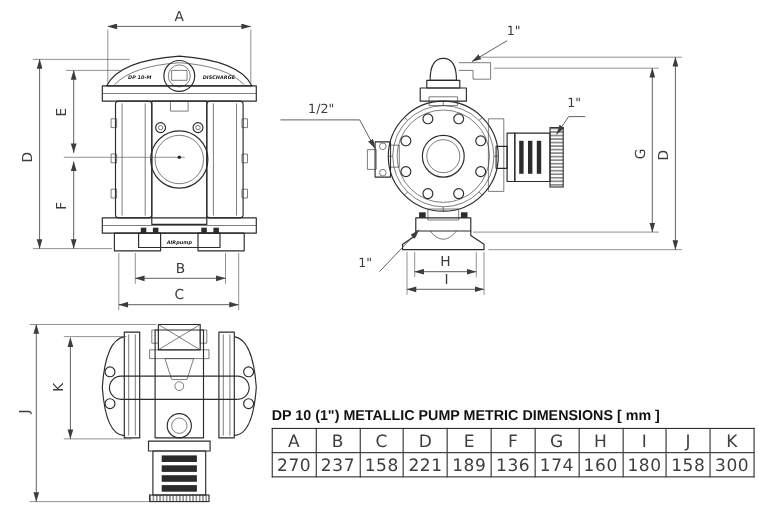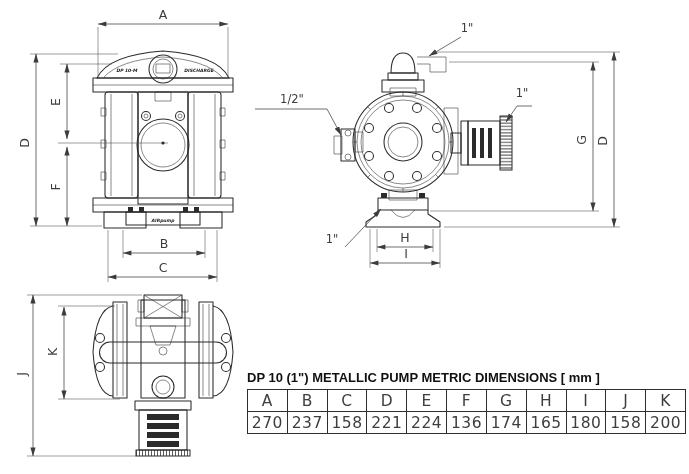--- a/index.html
+++ b/index.html
@@ -308,25 +308,25 @@
         <th>J</th>
         <th>K</th>
       </tr>
     </thead>
     <tbody>
       <tr>
         <td>270</td>
         <td>237</td>
         <td>158</td>
         <td>221</td>
-        <td>224</td>
+        <td>189</td>
         <td>136</td>
         <td>174</td>
-        <td>165</td>
+        <td>160</td>
         <td>180</td>
         <td>158</td>
-        <td>200</td>
+        <td>300</td>
       </tr>
     </tbody>
   </table>
 </div>
 
 </div>
 
 </body></html>

